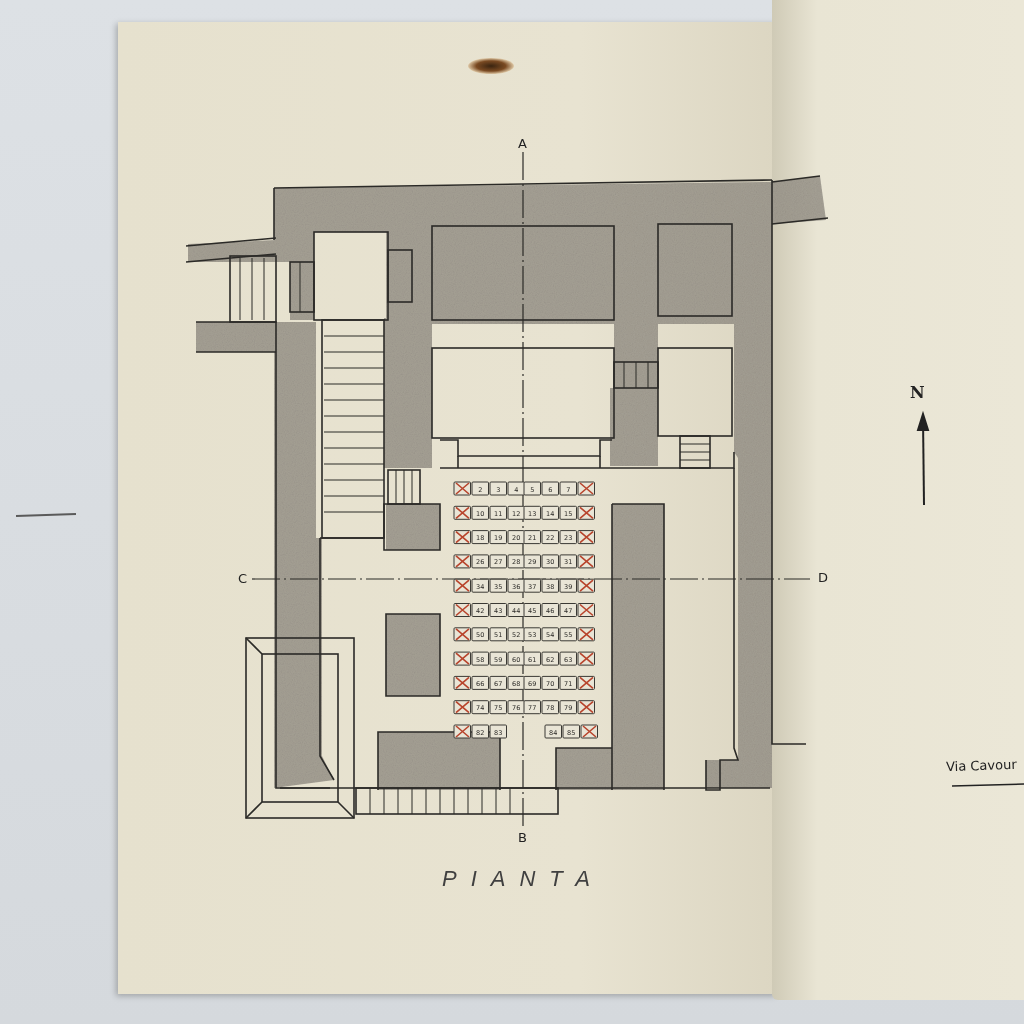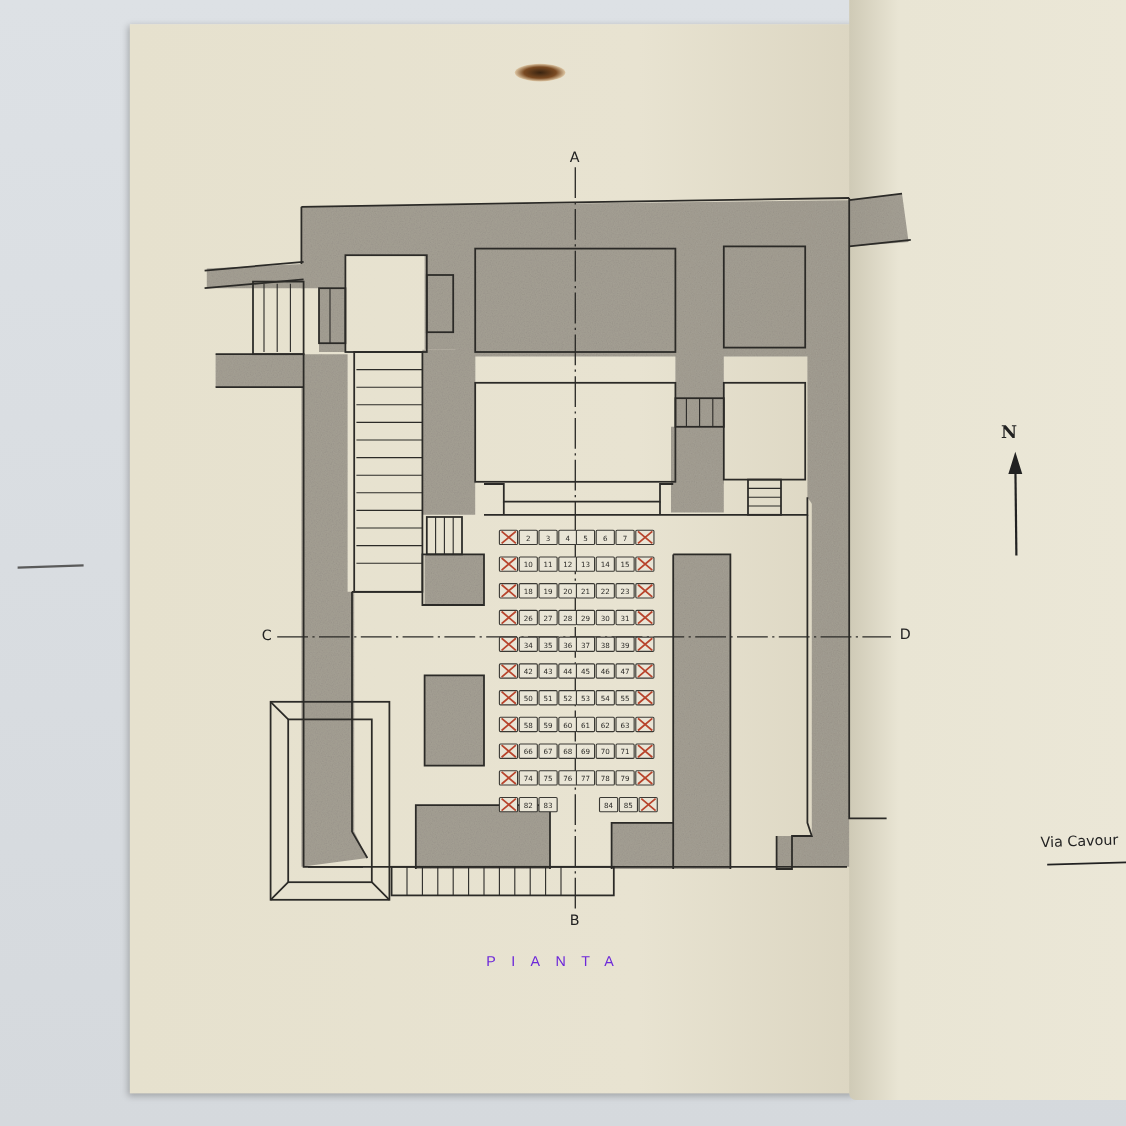--- a/index.html
+++ b/index.html
@@ -2,21 +2,21 @@
 <html><head>
 <meta charset="utf-8">
 <style>
   html, body { margin:0; padding:0; }
   body { width:1024px; height:1024px; overflow:hidden; background:#d9dde1; position:relative; font-family:"DejaVu Sans", sans-serif; }
   .backdrop { position:absolute; inset:0; background:linear-gradient(180deg,#dde1e5 0%,#d5d9dd 100%); }
   .sheet-left { position:absolute; left:118px; top:22px; width:660px; height:972px; background:linear-gradient(90deg,#e6e1ce 0%,#e8e3d1 70%,#dcd6c2 100%); box-shadow:-2px 2px 6px rgba(0,0,0,0.25); }
   .sheet-right { position:absolute; left:772px; top:0px; width:252px; height:1000px; background:linear-gradient(90deg,#cfcab6 0%,#e9e5d4 18%,#ebe7d7 100%); border-radius:0 0 0 6px; }
   .burn { position:absolute; left:468px; top:58px; width:46px; height:16px; border-radius:50%; background:radial-gradient(ellipse at center,#3a2410 0%,#7a4a22 45%,rgba(200,150,90,0.4) 70%,rgba(0,0,0,0) 100%); }
   svg.plan { position:absolute; left:0; top:0; }
-  .title { position:absolute; left:442px; top:866px; font-size:13px; letter-spacing:14px; color:#6d28d9; font-family:"Liberation Sans", sans-serif; }
+  .title { position:absolute; left:442px; top:866px; font-size:22px; letter-spacing:14px; font-style:italic; color:#404040; font-family:"Liberation Sans", sans-serif; }
   .north { position:absolute; left:910px; top:383px; font-size:16px; font-family:"DejaVu Serif", serif; color:#222; font-weight:bold; }
   .street { position:absolute; left:946px; top:758px; font-size:13px; color:#222; font-family:"DejaVu Sans", sans-serif; transform:rotate(-2deg); }
   .axis-label { position:absolute; font-size:13px; color:#222; font-family:"DejaVu Sans", sans-serif; }
   .desk-mark { position:absolute; left:16px; top:514px; width:60px; height:2px; background:#5a5a5a; transform:rotate(-2deg); }
 </style>
 </head>
 <body>
 
 <div class="backdrop"></div>
 <div class="desk-mark"></div>

